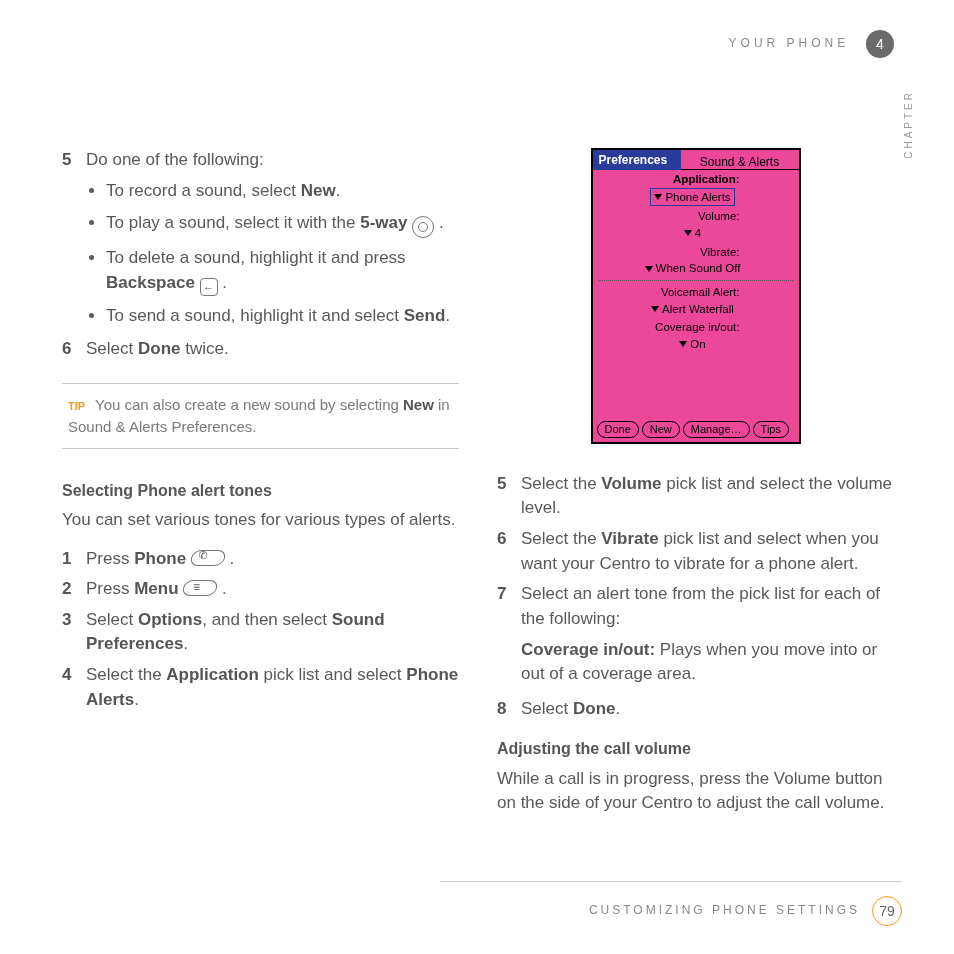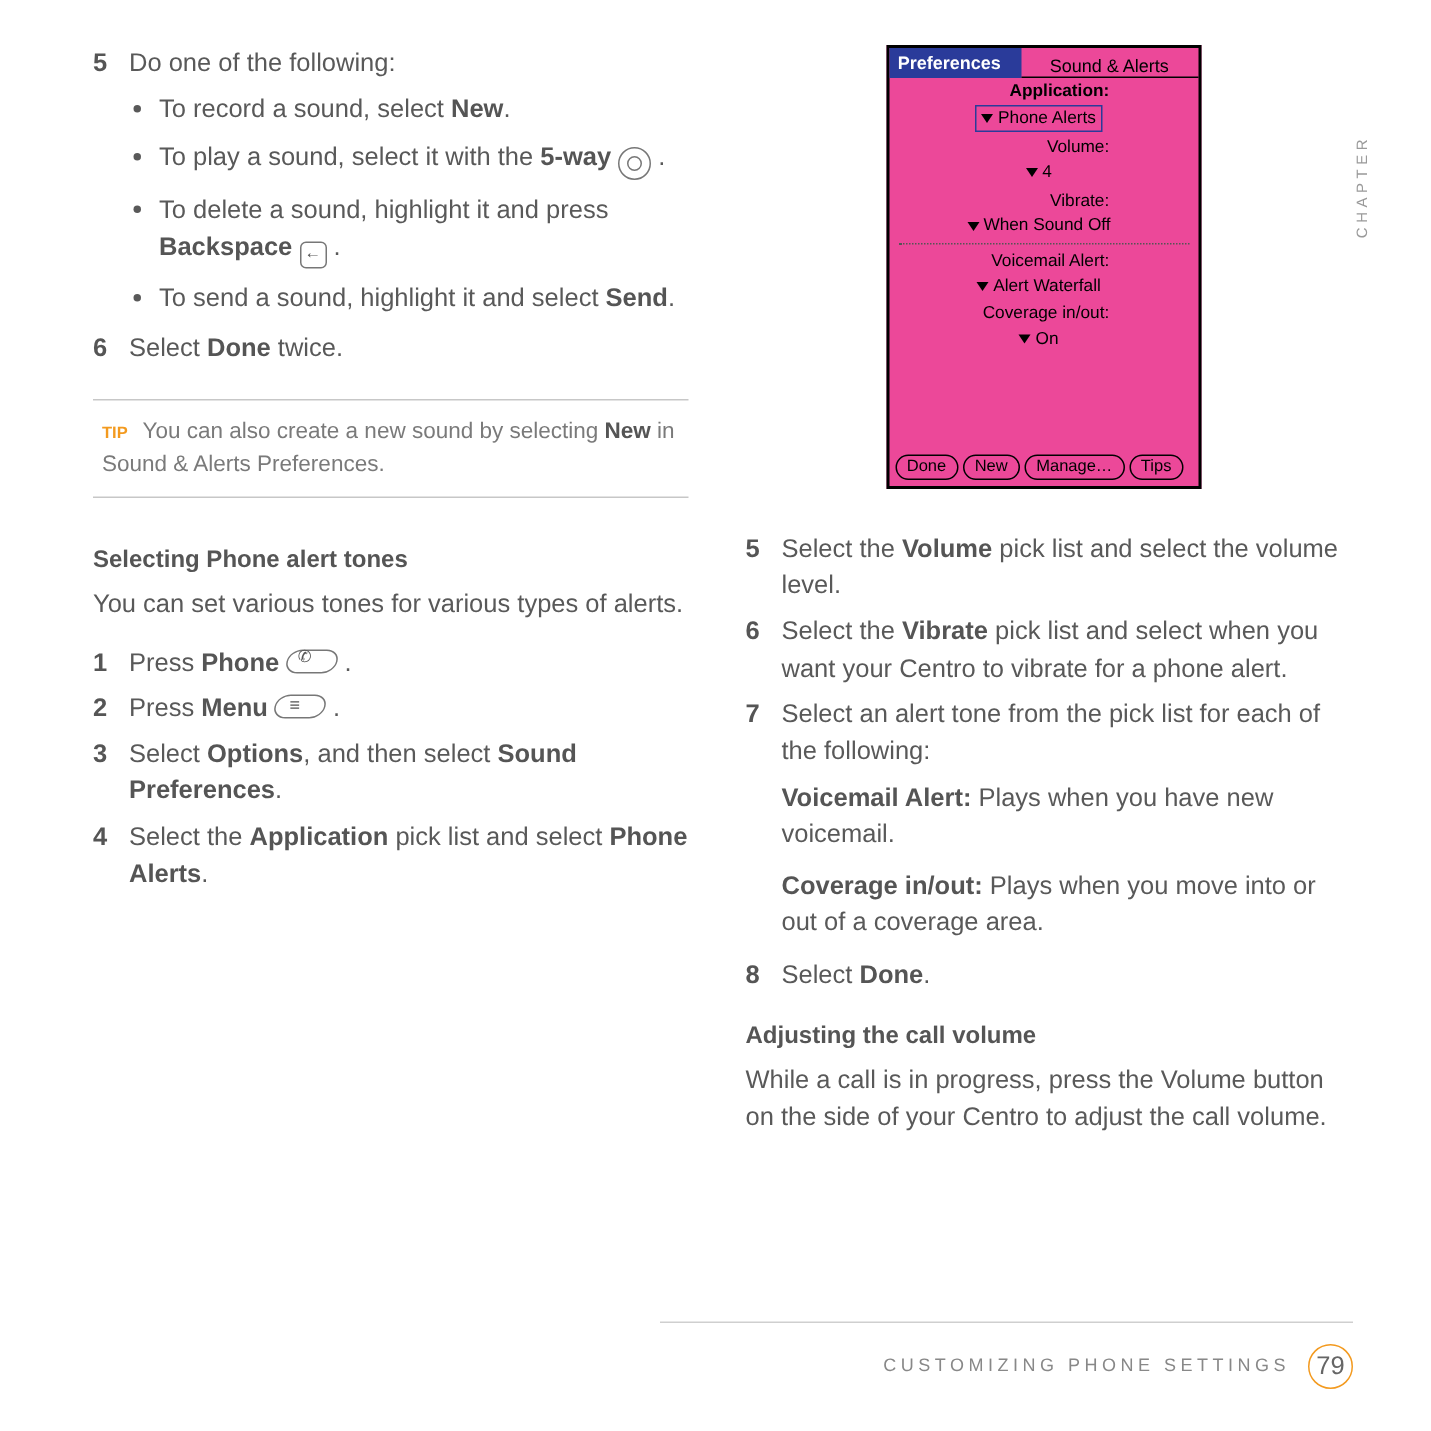--- a/index.html
+++ b/index.html
@@ -154,29 +154,33 @@
     font-size: 12px;
     letter-spacing: 3px;
     color: #888;
   }
   .page-badge {
     width: 30px; height:30px;
     border: 1.5px solid #f39a1f;
     border-radius: 50%;
     display:inline-flex; align-items:center; justify-content:center;
     margin-left: 12px;
-    font-size: 17px; letter-spacing: 0; color:#666;
+    font-size: 14px; letter-spacing: 0; color:#666;
   }
   .footer-rule { position:absolute; bottom:72px; left:440px; right:52px; border-top:1px solid #cfcfcf; }
 </style>
 </head>
 <body>
 
 <div class="page">
 
+  <div class="header">
+    <span class="section-name">YOUR PHONE</span>
+    <span class="chapter-badge">4</span>
+  </div>
   <div class="vertical-label">CHAPTER</div>
 
   <div class="columns">
 
     <div class="col">
 
       <div class="num-item">
         <span class="n">5</span>
         <span class="t">Do one of the following:</span>
       </div>
@@ -291,23 +295,20 @@
       </div>
       <div class="num-item">
         <span class="n">6</span>
         <span class="t"><span>Select the </span><b>Vibrate</b><span> pick list and select when you want your Centro to vibrate for a phone alert.</span></span>
       </div>
       <div class="num-item">
         <span class="n">7</span>
         <span class="t">Select an alert tone from the pick list for each of the following:</span>
       </div>
       <div class="indent-block">
-        <b>Voicemail Alert:</b><span> Plays when you have new voicemail.</span>
-      </div>
-      <div class="indent-block">
         <b>Coverage in/out:</b><span> Plays when you move into or out of a coverage area.</span>
       </div>
       <div class="num-item">
         <span class="n">8</span>
         <span class="t"><span>Select </span><b>Done</b><span>.</span></span>
       </div>
 
       <h3 class="sub">Adjusting the call volume</h3>
       <p class="subdesc">While a call is in progress, press the Volume button on the side of your Centro to adjust the call volume.</p>
     </div>

